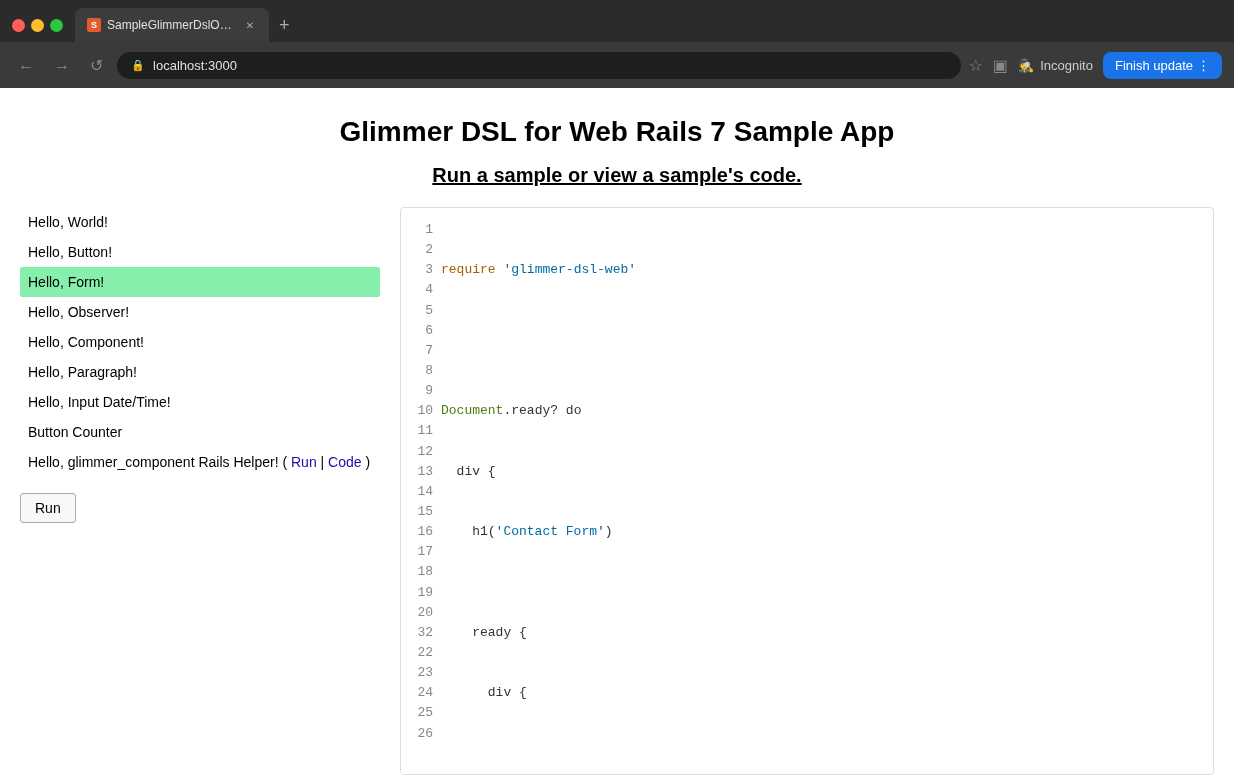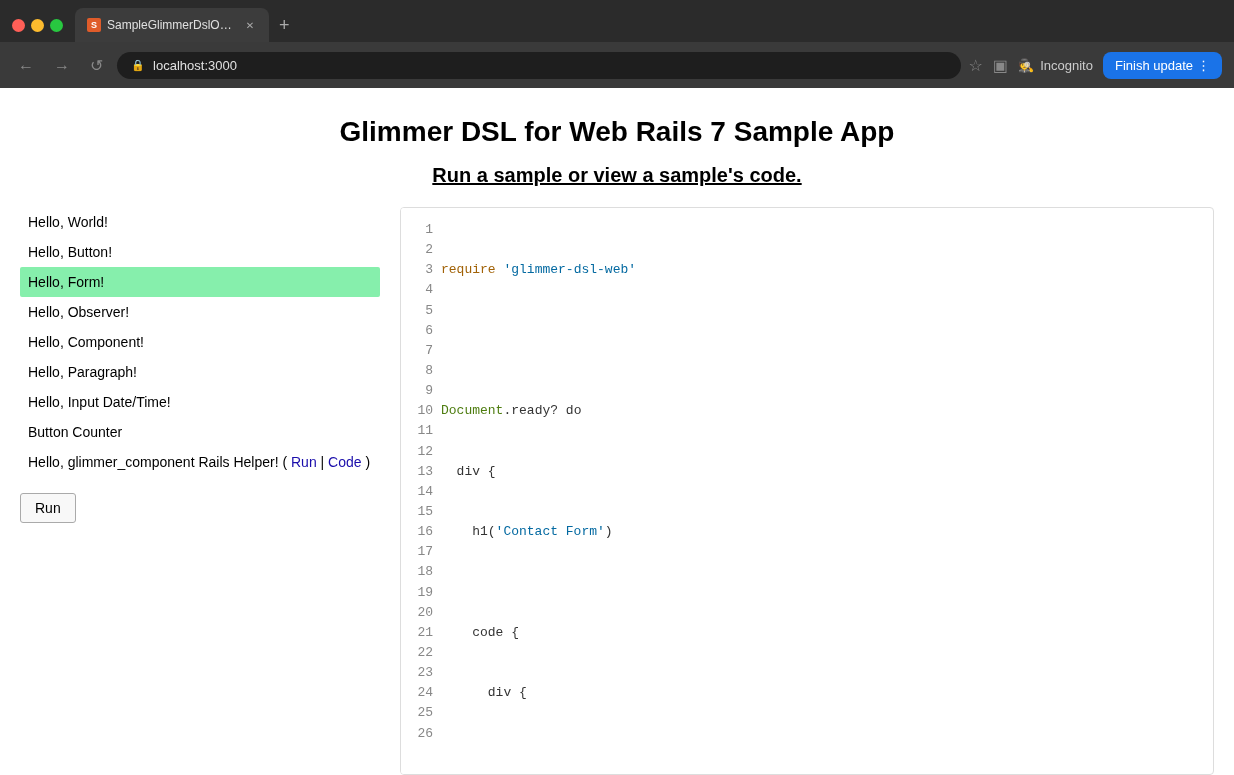--- a/index.html
+++ b/index.html
@@ -360,36 +360,36 @@
           <span class="line-num">11</span>
           <span class="line-num">12</span>
           <span class="line-num">13</span>
           <span class="line-num">14</span>
           <span class="line-num">15</span>
           <span class="line-num">16</span>
           <span class="line-num">17</span>
           <span class="line-num">18</span>
           <span class="line-num">19</span>
           <span class="line-num">20</span>
-          <span class="line-num">21</span>
+          <span class="line-num">32</span>
           <span class="line-num">22</span>
           <span class="line-num">23</span>
           <span class="line-num">24</span>
           <span class="line-num">25</span>
           <span class="line-num">26</span>
         </div>
         <div class="code-lines">
           <span class="code-line"><span class="kw-require">require</span> <span class="kw-string">'glimmer-dsl-web'</span></span>
           <span class="code-line"></span>
           <span class="code-line"></span>
           <span class="code-line"><span class="kw-class">Document</span><span class="plain">.ready? do</span></span>
           <span class="code-line"><span class="plain">  div {</span></span>
           <span class="code-line"><span class="plain">    h1(</span><span class="kw-string">'Contact Form'</span><span class="plain">)</span></span>
           <span class="code-line"></span>
-          <span class="code-line"><span class="plain">    code {</span></span>
+          <span class="code-line"><span class="plain">    ready {</span></span>
           <span class="code-line"><span class="plain">      div {</span></span>
           
           
           
           <span class="code-line"></span>
           
           
           
           
           <span class="code-line"></span>

